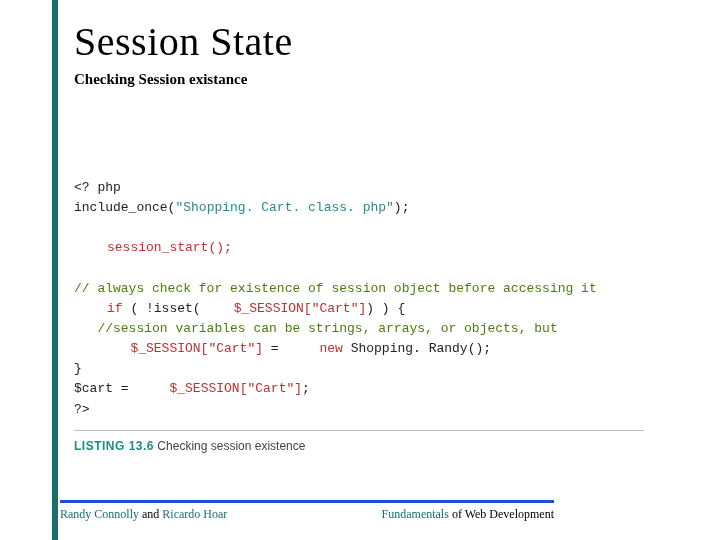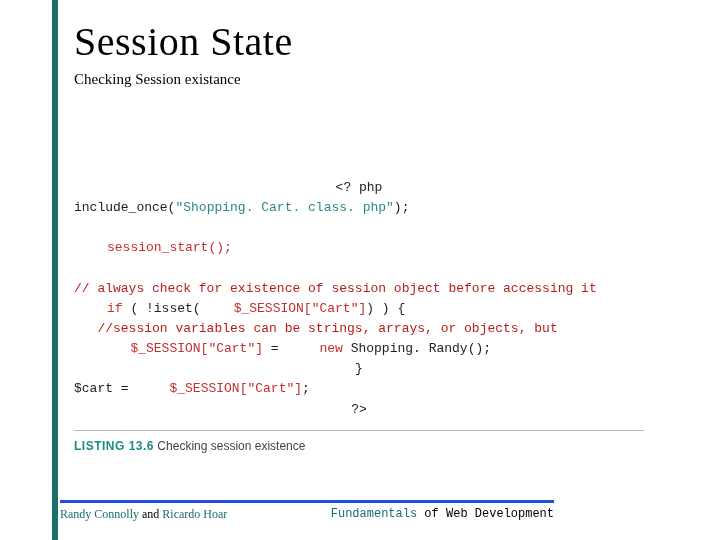--- a/index.html
+++ b/index.html
@@ -1,43 +1,43 @@
 <!DOCTYPE html>
 <html><head>
 <meta charset="utf-8">
 <style>
   * { margin: 0; padding: 0; box-sizing: border-box; }
   html, body { width: 720px; height: 540px; background: #fff; font-family: Georgia, 'Times New Roman', serif; color: #000; }
   .slide { position: relative; width: 584px; height: 540px; }
   .accent-bar { position: absolute; left: 52px; top: 0; width: 6px; height: 100%; background: #1b6f6a; }
   .content { position: absolute; left: 74px; top: 18px; right: 30px; }
   .title { font-size: 40px; font-weight: 400; letter-spacing: 0.5px; margin-bottom: 6px; }
-  .subtitle { font-size: 15px; font-weight: 400; }
+  .subtitle { font-size: 15px; font-weight: 700; }
   .code-block {
     position: absolute; left: 74px; top: 178px; width: 570px;
     font-family: Consolas, 'Courier New', monospace; font-size: 13px;
     line-height: 1.55; color: #333; background: #fff;
   }
   .code-line { white-space: pre; }
-  .c-black { color: #222; text-align: center; }
+  .c-black { color: #222; }
   .c-red { color: #c32f2f; margin-left: 33px; }
-  .c-orange { color: #b91c1c; }
+  .c-orange { color: #4d7c0f; }
   .c-teal { color: #2a8a8a; }
   .listing-rule { border-top: 1px solid #bbb; margin-top: 10px; padding-top: 6px; }
   .listing-label { font-family: Liberation Sans, sans-serif; font-size: 12px; }
   .listing-num { color: #1b8d87; font-weight: 700; letter-spacing: 0.5px; }
   .listing-caption { color: #444; text-align: right; }
   .footer {
     position: absolute; left: 60px; right: 30px; bottom: 18px;
     border-top: 3px solid #1d4ed8; padding-top: 4px;
     font-size: 12px; display: flex; justify-content: space-between;
   }
   .footer .left { color: #1b6f6a; }
   .footer .left .sep { color: #000; }
-  .footer .right { color: #000; font-family: Liberation Mono, monospace; }
+  .footer .right { color: #000; }
   .footer .right .hl { color: #1b6f6a; }
 </style>
 </head>
 <body>
 
 <div class="slide">
   <div class="accent-bar"></div>
 
   <div class="content">
     <h1 class="title">Session State</h1>

